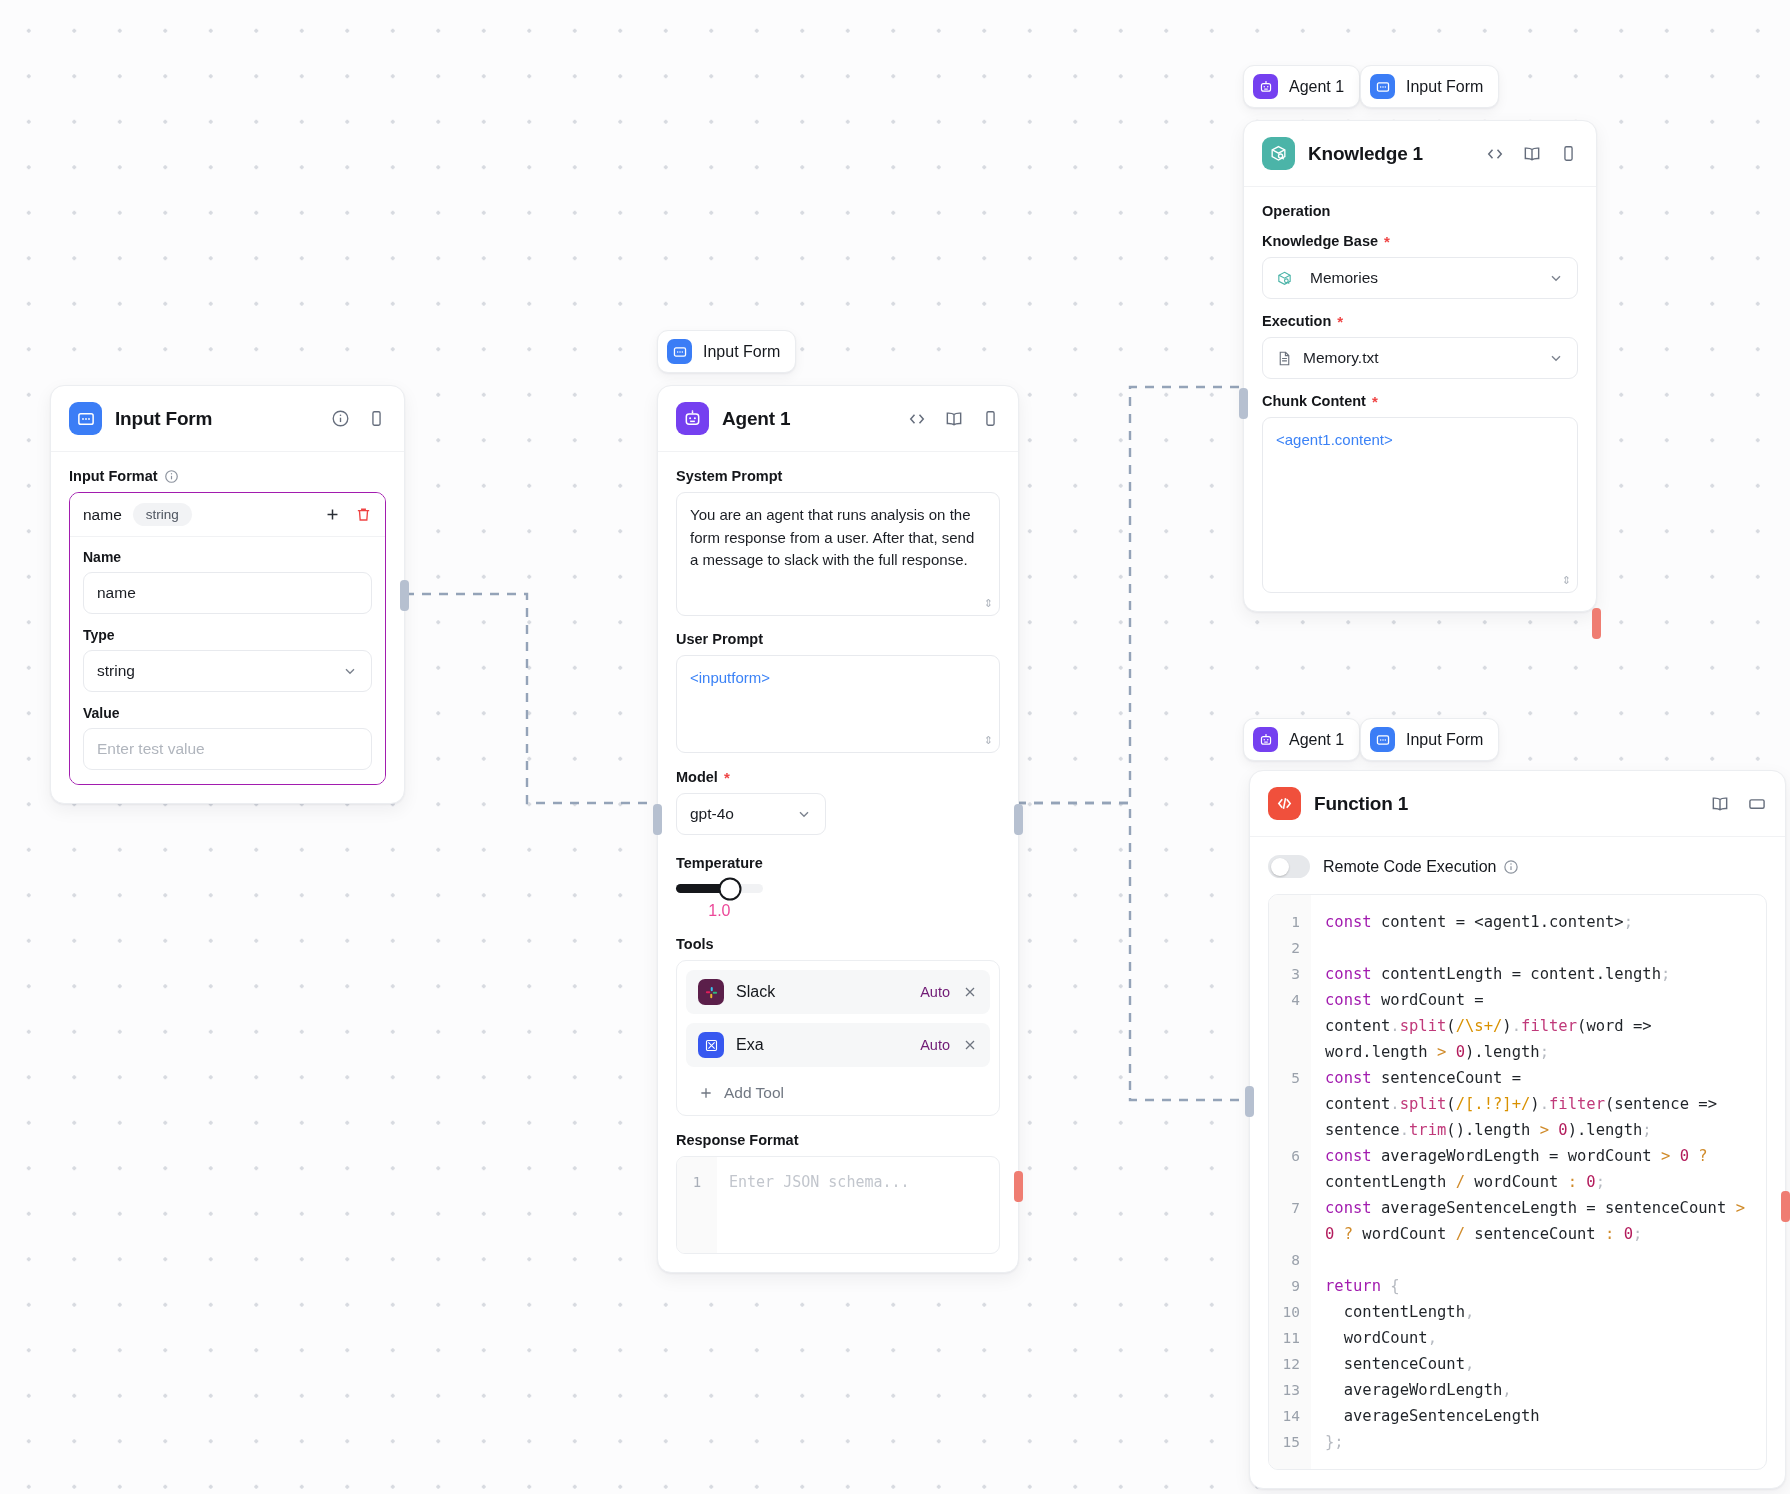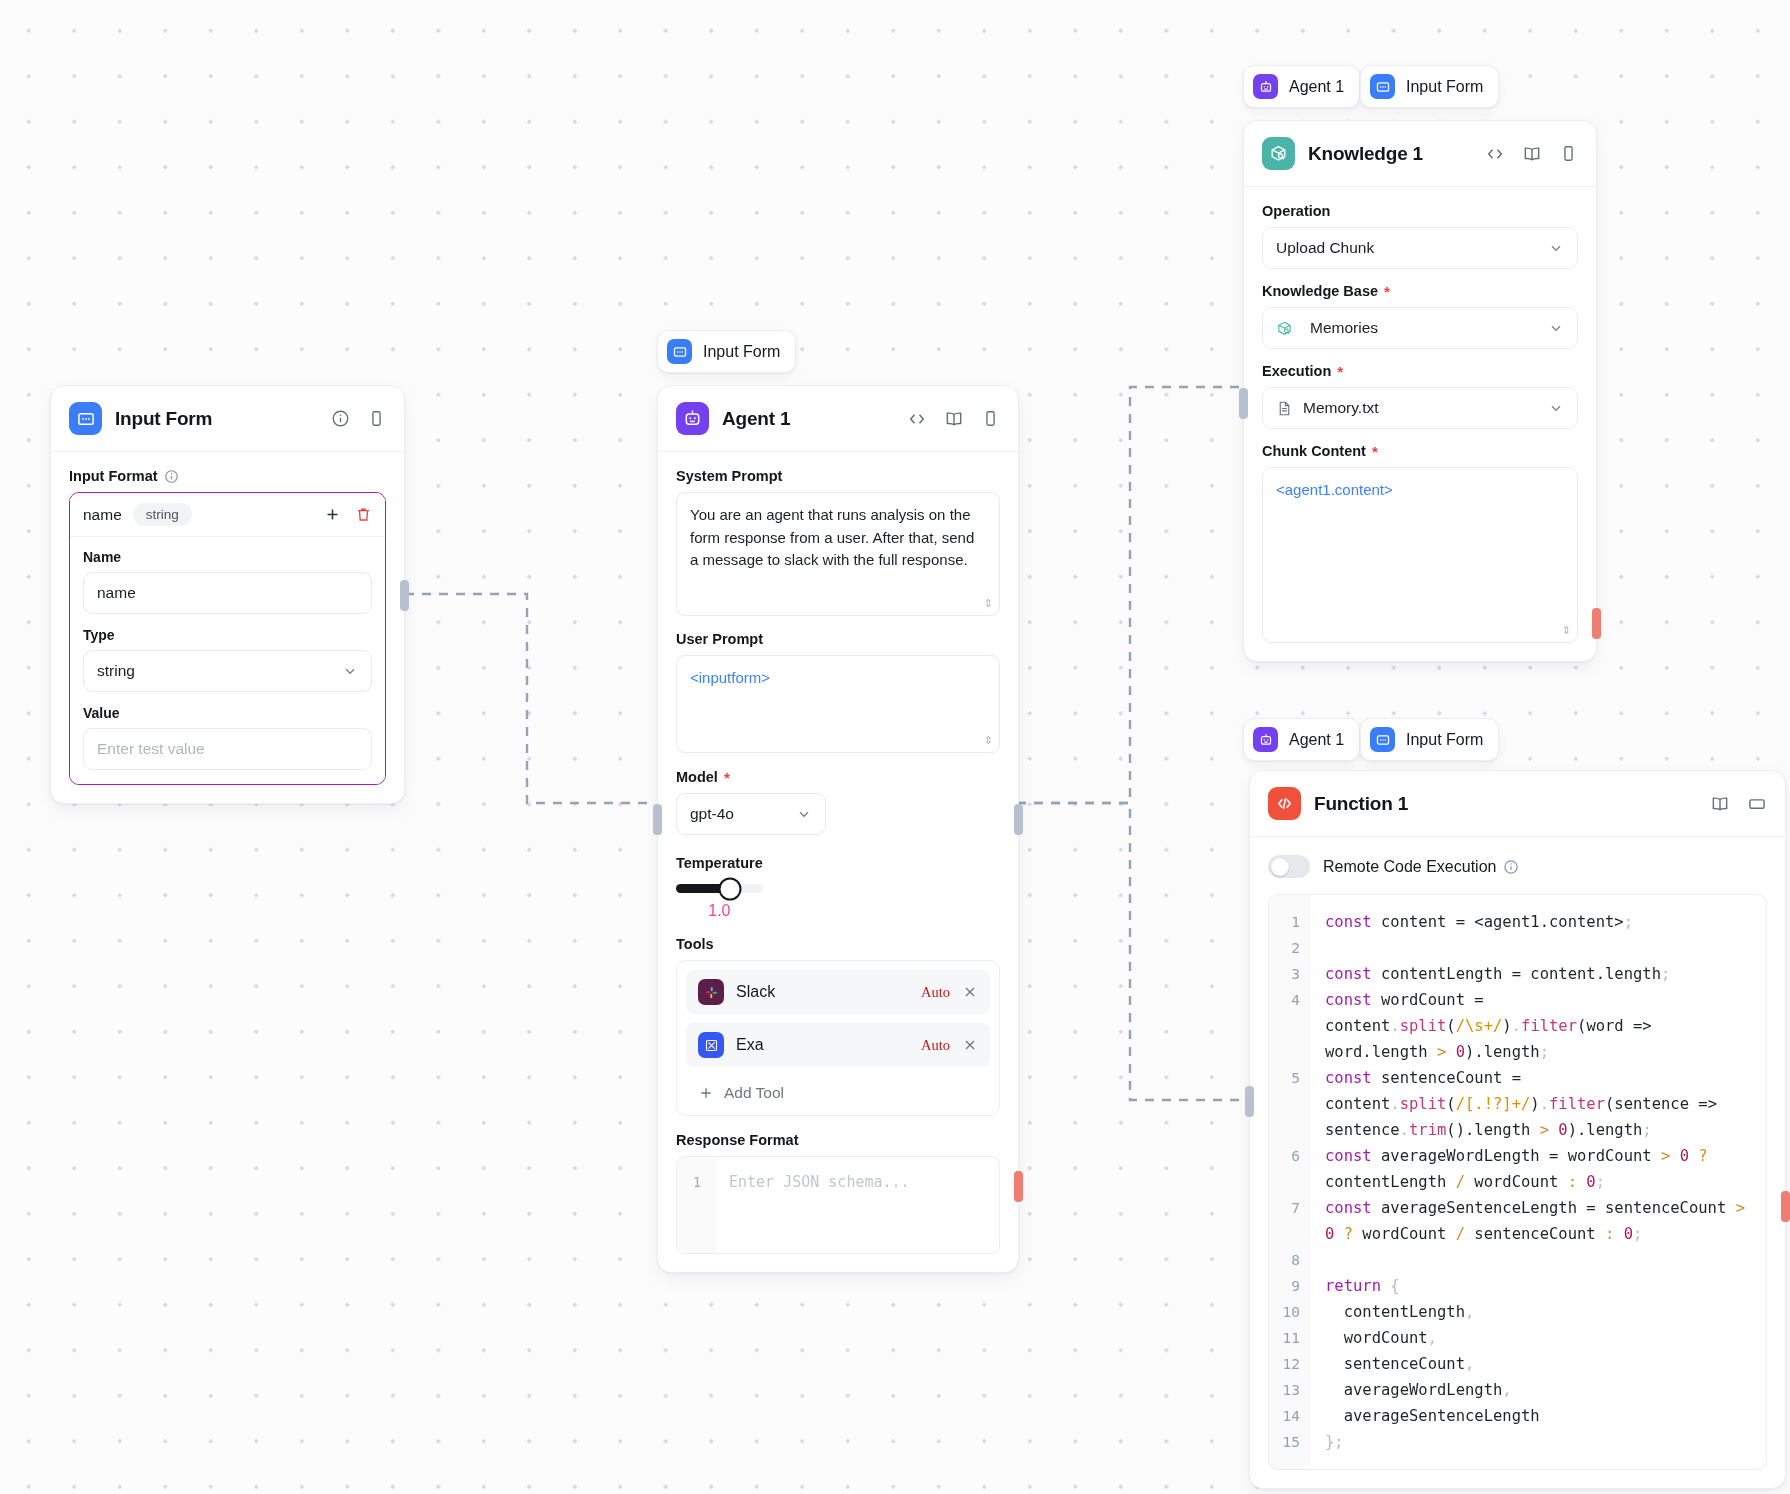--- a/index.html
+++ b/index.html
@@ -115,21 +115,21 @@
     position:absolute;left:62%;top:50%;transform:translate(-50%,-50%);
     width:19px;height:19px;border-radius:50%;background:#fff;border:2.2px solid #15171b;
   }
   .slider-val{text-align:center;font-size:16px;color:#ec4899;margin-top:9px;}
   .tools-box{border:1px solid #eceef1;border-radius:10px;padding:9px;}
   .tool-row{
     display:flex;align-items:center;gap:12px;
     background:#f6f7f8;border-radius:8px;padding:9px 12px;margin-bottom:9px;
   }
   .tool-row .tname{font-size:16px;color:#14171c;}
-  .tool-row .auto{margin-left:auto;font-size:14.5px;color:#b91c1c;font-family:Liberation Serif, serif;}
+  .tool-row .auto{margin-left:auto;font-size:14.5px;color:#701a75;}
   .tool-row .x{color:#6d747f;display:flex;cursor:pointer;}
   .tool-ico{width:26px;height:26px;border-radius:7px;display:flex;align-items:center;justify-content:center;flex:none;}
   .add-tool{
     display:flex;align-items:center;gap:10px;
     padding:8px 12px 4px;font-size:15.5px;color:#707782;cursor:pointer;
   }
   .codebox{
     border:1px solid #eceef1;border-radius:9px;background:#fff;overflow:hidden;display:flex;
   }
   .gutter{
@@ -462,28 +462,20 @@
       <span class="ic">
         <svg width="19" height="19" viewBox="0 0 24 24" fill="none" stroke="currentColor" stroke-width="1.7">
             <rect x="7.5" y="3.5" width="9" height="17" rx="1.8"></rect>
           </svg>
       </span>
     </div>
   </div>
   <div class="node-body">
     <div class="kfield">
       <div class="flabel">Operation</div>
-      <div class="inp sel">
-        <span>Upload Chunk</span>
-        <span class="chev">
-          <svg width="16" height="16" viewBox="0 0 24 24" fill="none" stroke="currentColor" stroke-width="2">
-              <path d="M6 9.5l6 6 6-6"></path>
-            </svg>
-        </span>
-      </div>
     </div>
     <div class="kfield">
       <div class="flabel">
         <span>Knowledge Base</span>
         <span class="req">*</span>
       </div>
       <div class="inp sel">
         <span style="display:flex;align-items:center;gap:17px;">
           <span style="display:flex;color:#4bb4a8;">
             <svg width="17" height="17" viewBox="0 0 24 24" fill="none" stroke="currentColor" stroke-width="1.6">

